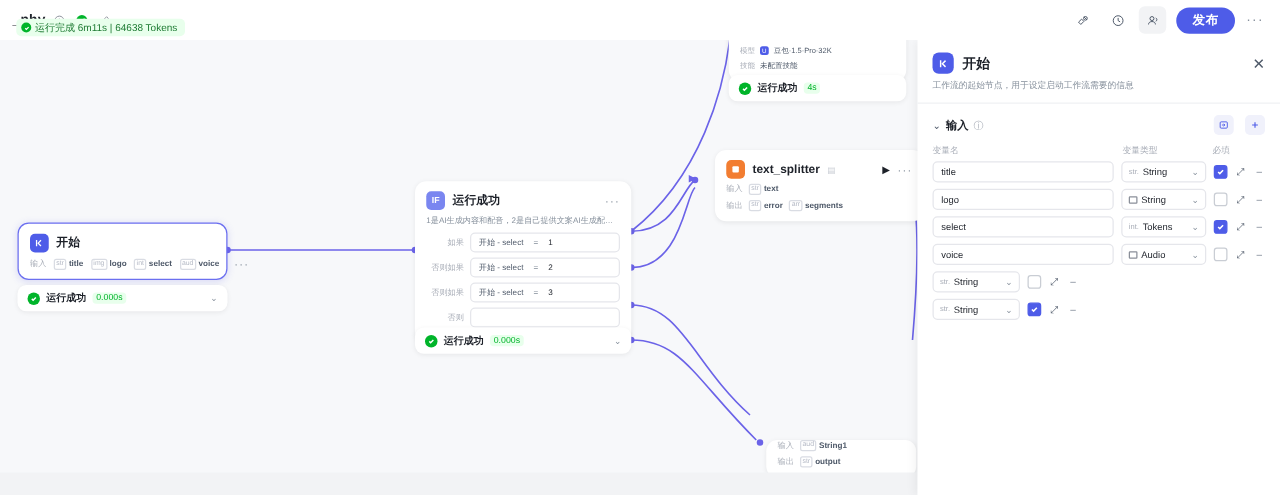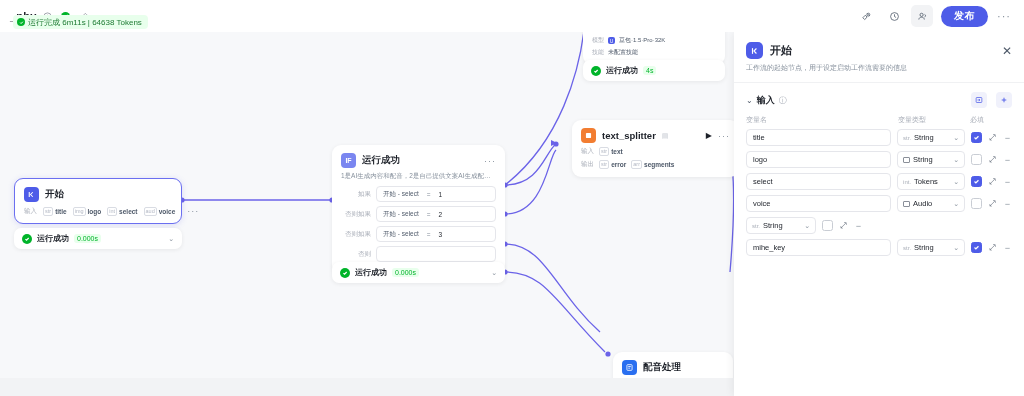--- a/index.html
+++ b/index.html
@@ -439,29 +439,20 @@
             <span class="cname">error</span>
           </span>
         <span class="chip">
             <span class="tico">arr</span>
             <span class="cname">segments</span>
           </span>
       </div>
     </div>
 
     <div class="node" style="left:613px; top:320px; width:120px;">
-      <div class="node-head">
-        <span class="node-ico ico-wf">
-          <svg viewBox="0 0 14 14" width="9" height="9" fill="none" stroke="#fff" stroke-width="1.3">
-              <rect x="3" y="2.6" width="8" height="8.8" rx="1.2"></rect>
-              <path d="M5 5.4h4M5 8h3"></path>
-            </svg>
-        </span>
-        <span class="node-title">配音处理</span>
-      </div>
       <div class="io-row">
         <span class="io-lbl">输入</span>
         <span class="chip">
             <span class="tico">aud</span>
             <span class="cname">String1</span>
           </span>
       </div>
       <div class="io-row" style="padding-bottom:8px;">
         <span class="io-lbl">输出</span>
         <span class="chip">
@@ -581,21 +572,20 @@
       <span>String</span>
       <span class="sp"></span>
         <span class="chev">⌄</span>
     </span>
     <span class="v-check"></span>
     <span class="v-exp">⤢</span>
     <span class="v-del">−</span>
   </div>
 
   <div class="var-row">
-    <span class="v-name">mihe_key</span>
     <span class="v-type">
       <span class="tprefix">str.</span>
       <span>String</span>
       <span class="sp"></span>
         <span class="chev">⌄</span>
     </span>
     <span class="v-check on">
       <svg viewBox="0 0 10 10" fill="none" stroke="#fff" stroke-width="1.8">
           <path d="M2.2 5.1l1.9 1.9 3.7-3.8"></path>
         </svg>

